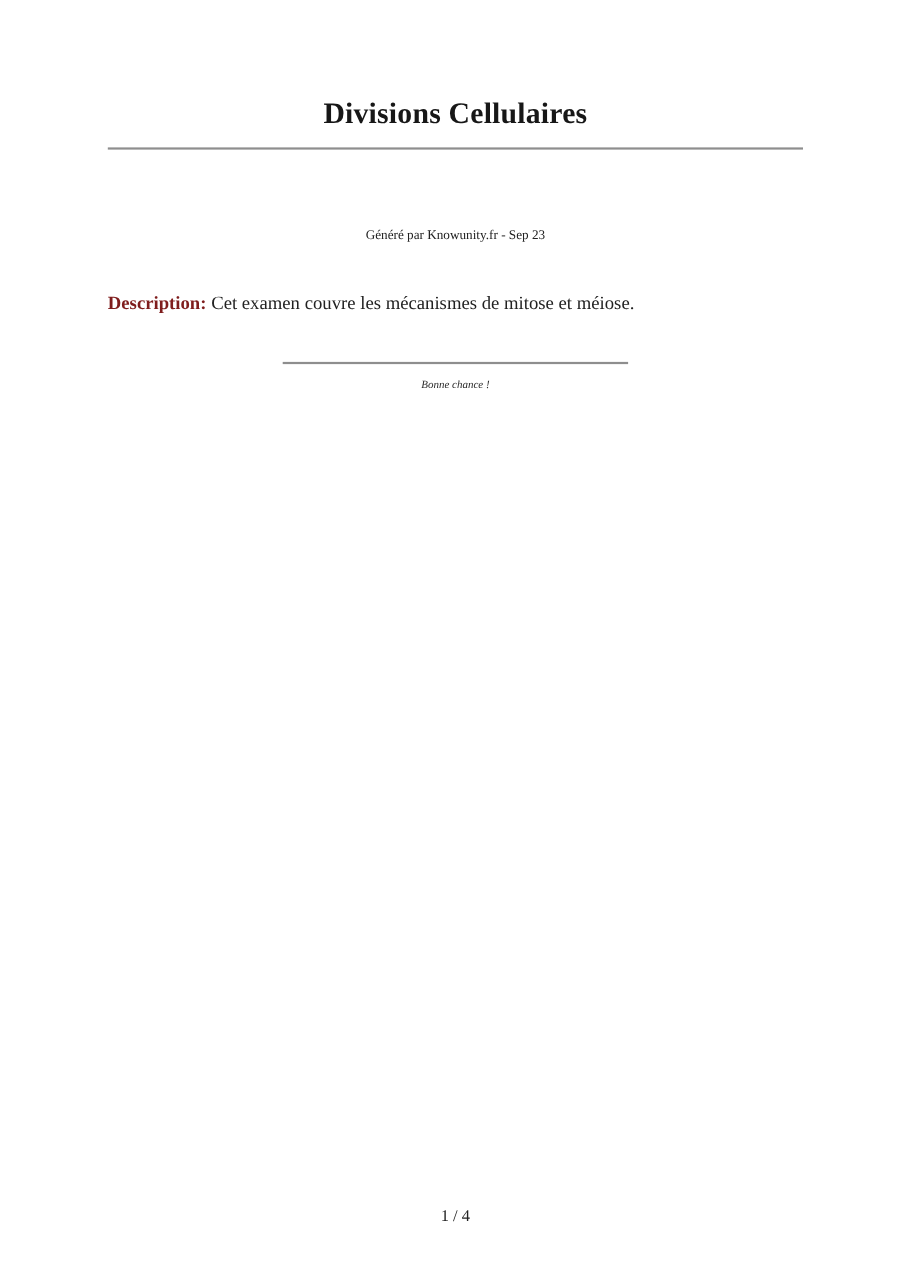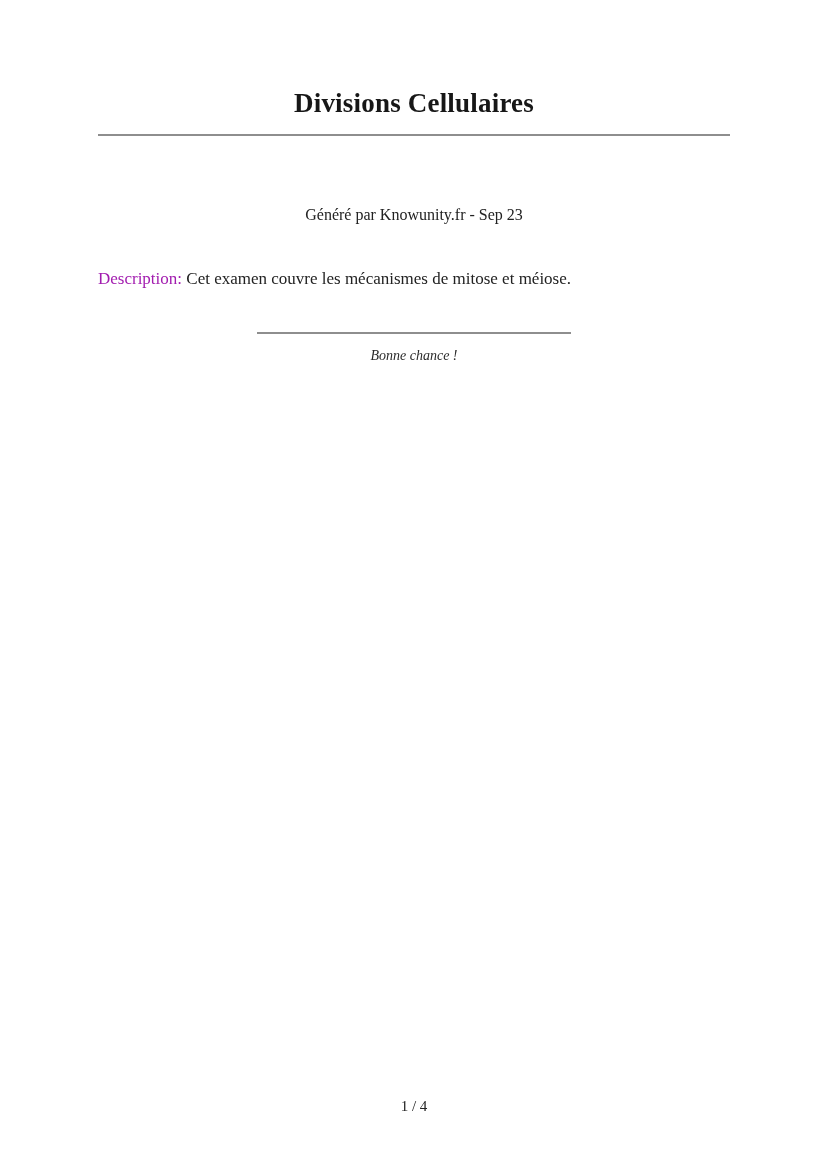--- a/index.html
+++ b/index.html
@@ -31,50 +31,50 @@
   .rule-full {
     width: 632px;
     margin: 15px auto 0 auto;
     border: 0;
     border-top: 2px solid #8e8e8e;
   }
 
   .generated-line {
     margin-top: 70px;
     text-align: center;
-    font-size: 16px;
+    font-size: 12px;
     color: #222222;
   }
 
   .description {
     width: 632px;
     margin: 44px auto 0 auto;
     font-size: 17px;
     line-height: 1.3;
     text-align: left;
     color: #222222;
   }
 
   .description .desc-label {
-    font-weight: normal;
-    color: #a21caf;
+    font-weight: bold;
+    color: #7f1d1d;
   }
 
   .rule-short {
     width: 314px;
     margin: 42px auto 0 auto;
     border: 0;
     border-top: 2px solid #8e8e8e;
   }
 
   .good-luck {
     margin-top: 14px;
     text-align: center;
     font-style: italic;
-    font-size: 14px;
+    font-size: 10px;
     color: #2a2a2a;
   }
 
   .page-footer {
     position: absolute;
     left: 0;
     right: 0;
     bottom: 56px;
     text-align: center;
     font-size: 15px;

